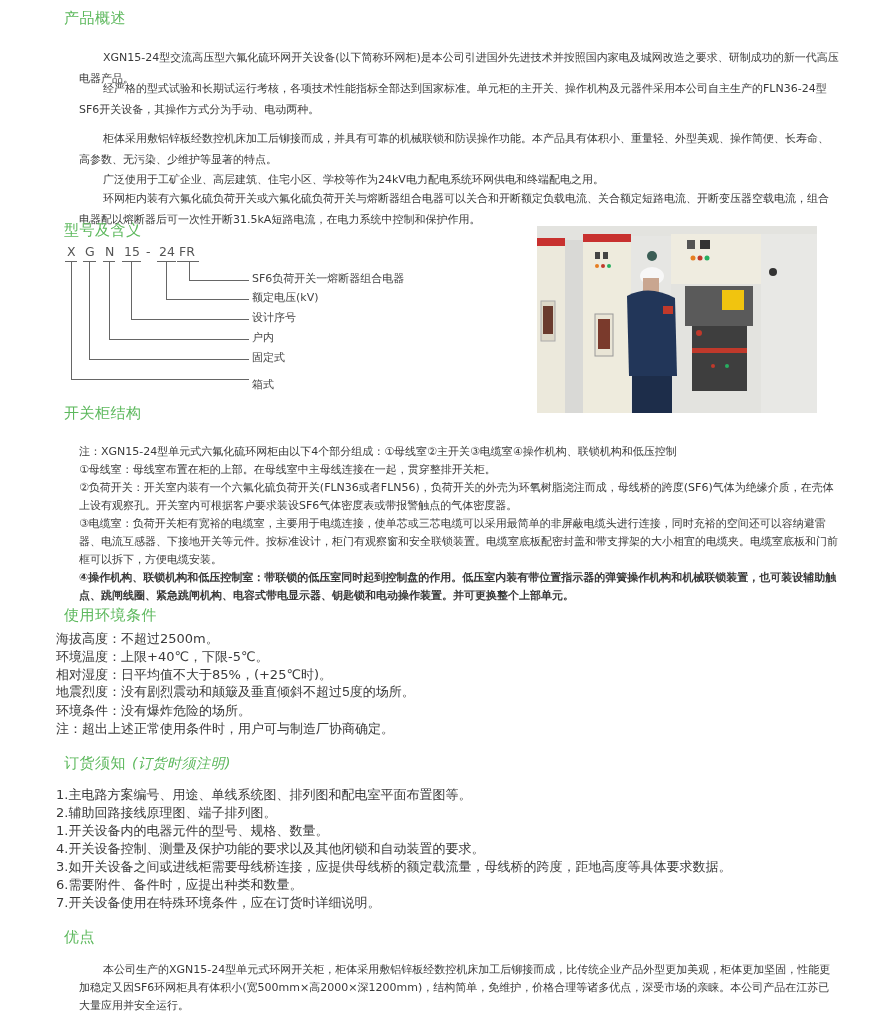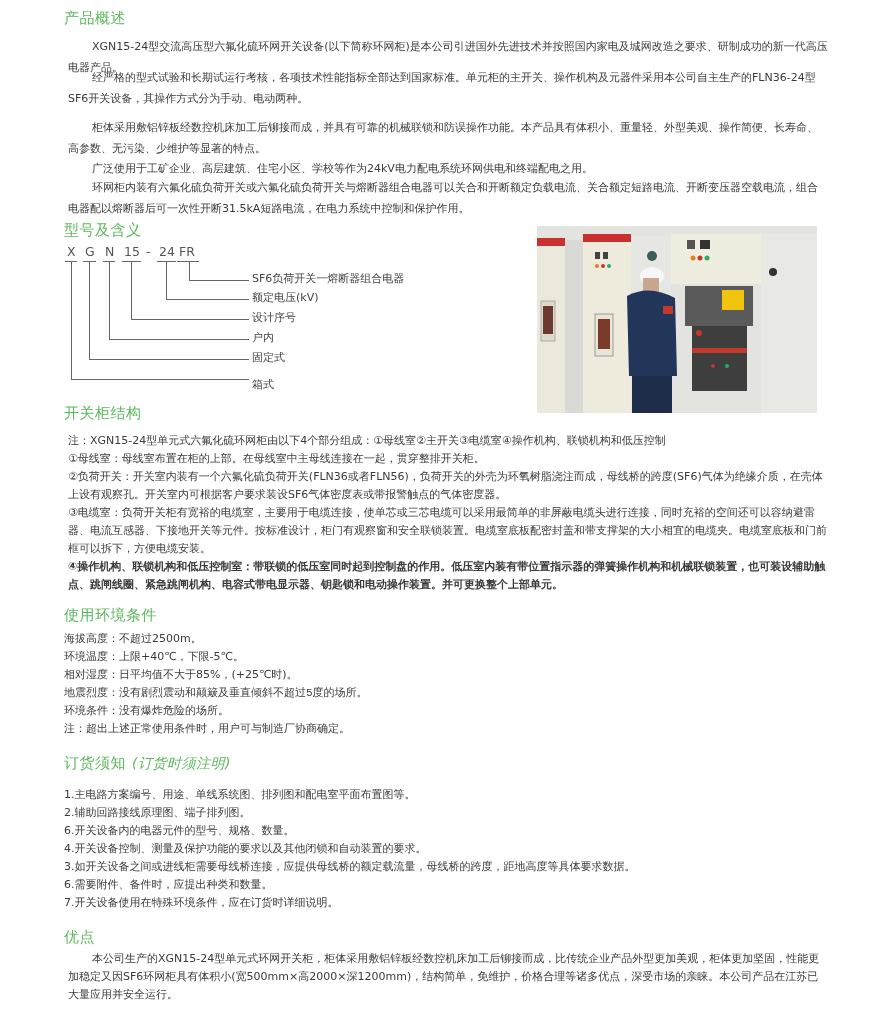--- a/index.html
+++ b/index.html
@@ -1,22 +1,22 @@
 <!DOCTYPE html>
 <html><head>
 <meta charset="utf-8">
 <style>
   html, body { margin: 0; padding: 0; background: #ffffff; }
   body { width: 883px; height: 1027px; position: relative; overflow: hidden;
          font-family: "DejaVu Sans", "Liberation Sans", sans-serif; color: #3a3a3a; }
   .h { position: absolute; left: 64px; color: #5cb85c; font-size: 15px; font-weight: normal; margin: 0; letter-spacing: 0.5px; }
   .h .sub { font-size: 14px; margin-left: 6px; font-style: italic; }
-  .p { position: absolute; left: 64px; width: 760px; font-size: 11px; line-height: 20.5px; margin: 4px; color: #3a3a3a; }
+  .p { position: absolute; left: 64px; width: 760px; font-size: 11px; line-height: 20.5px; margin: 15px; color: #3a3a3a; }
   .p.ind { text-indent: 24px; }
-  .line { position: absolute; left: 64px; font-size: 11px; line-height: 18px; color: #3a3a3a; white-space: nowrap; }
+  .line { position: absolute; left: 56px; font-size: 13px; line-height: 18px; color: #3a3a3a; white-space: nowrap; }
   
   #diagram { position: absolute; left: 64px; top: 244px; width: 400px; height: 140px; }
   .code { position: absolute; top: 0; font-size: 12.5px; color: #555; letter-spacing: 0; }
   .uline { position: absolute; height: 1px; background: #666; top: 17px; }
   .vl { position: absolute; width: 1px; background: #666; }
   .hl { position: absolute; height: 1px; background: #666; }
   .mean { position: absolute; left: 188px; font-size: 11px; color: #444; white-space: nowrap; }
   
   #photo { position: absolute; left: 537px; top: 226px; width: 280px; height: 187px; background: #dcdcd8; overflow: hidden; }
 </style>
@@ -126,20 +126,20 @@
 <div class="line" style="top:630px;">海拔高度：不超过2500m。</div>
 <div class="line" style="top:648px;">环境温度：上限+40℃，下限-5℃。</div>
 <div class="line" style="top:666px;">相对湿度：日平均值不大于85%，(+25℃时)。</div>
 <div class="line" style="top:684px;font-family:Liberation Mono, monospace;">地震烈度：没有剧烈震动和颠簸及垂直倾斜不超过5度的场所。</div>
 <div class="line" style="top:702px;">环境条件：没有爆炸危险的场所。</div>
 <div class="line" style="top:720px;">注：超出上述正常使用条件时，用户可与制造厂协商确定。</div>
 
 <h2 class="h" style="top:754px;"><span>订货须知</span><span class="sub">(订货时须注明)</span></h2>
 <div class="line" style="top:786px;">1.主电路方案编号、用途、单线系统图、排列图和配电室平面布置图等。</div>
 <div class="line" style="top:804px;">2.辅助回路接线原理图、端子排列图。</div>
-<div class="line" style="top:822px;">6.开关设备内的电器元件的型号、规格、数量。</div>
+<div class="line" style="top:822px;">1.开关设备内的电器元件的型号、规格、数量。</div>
 <div class="line" style="top:840px;">4.开关设备控制、测量及保护功能的要求以及其他闭锁和自动装置的要求。</div>
 <div class="line" style="top:858px;">3.如开关设备之间或进线柜需要母线桥连接，应提供母线桥的额定载流量，母线桥的跨度，距地高度等具体要求数据。</div>
 <div class="line" style="top:876px;">6.需要附件、备件时，应提出种类和数量。</div>
 <div class="line" style="top:894px;">7.开关设备使用在特殊环境条件，应在订货时详细说明。</div>
 
 <h2 class="h" style="top:928px;">优点</h2>
 <p class="p ind" style="top:946px;line-height:18px;">本公司生产的XGN15-24型单元式环网开关柜，柜体采用敷铝锌板经数控机床加工后铆接而成，比传统企业产品外型更加美观，柜体更加坚固，性能更加稳定又因SF6环网柜具有体积小(宽500mm×高2000×深1200mm)，结构简单，免维护，价格合理等诸多优点，深受市场的亲睐。本公司产品在江苏已大量应用并安全运行。</p>
 
 </body></html>

